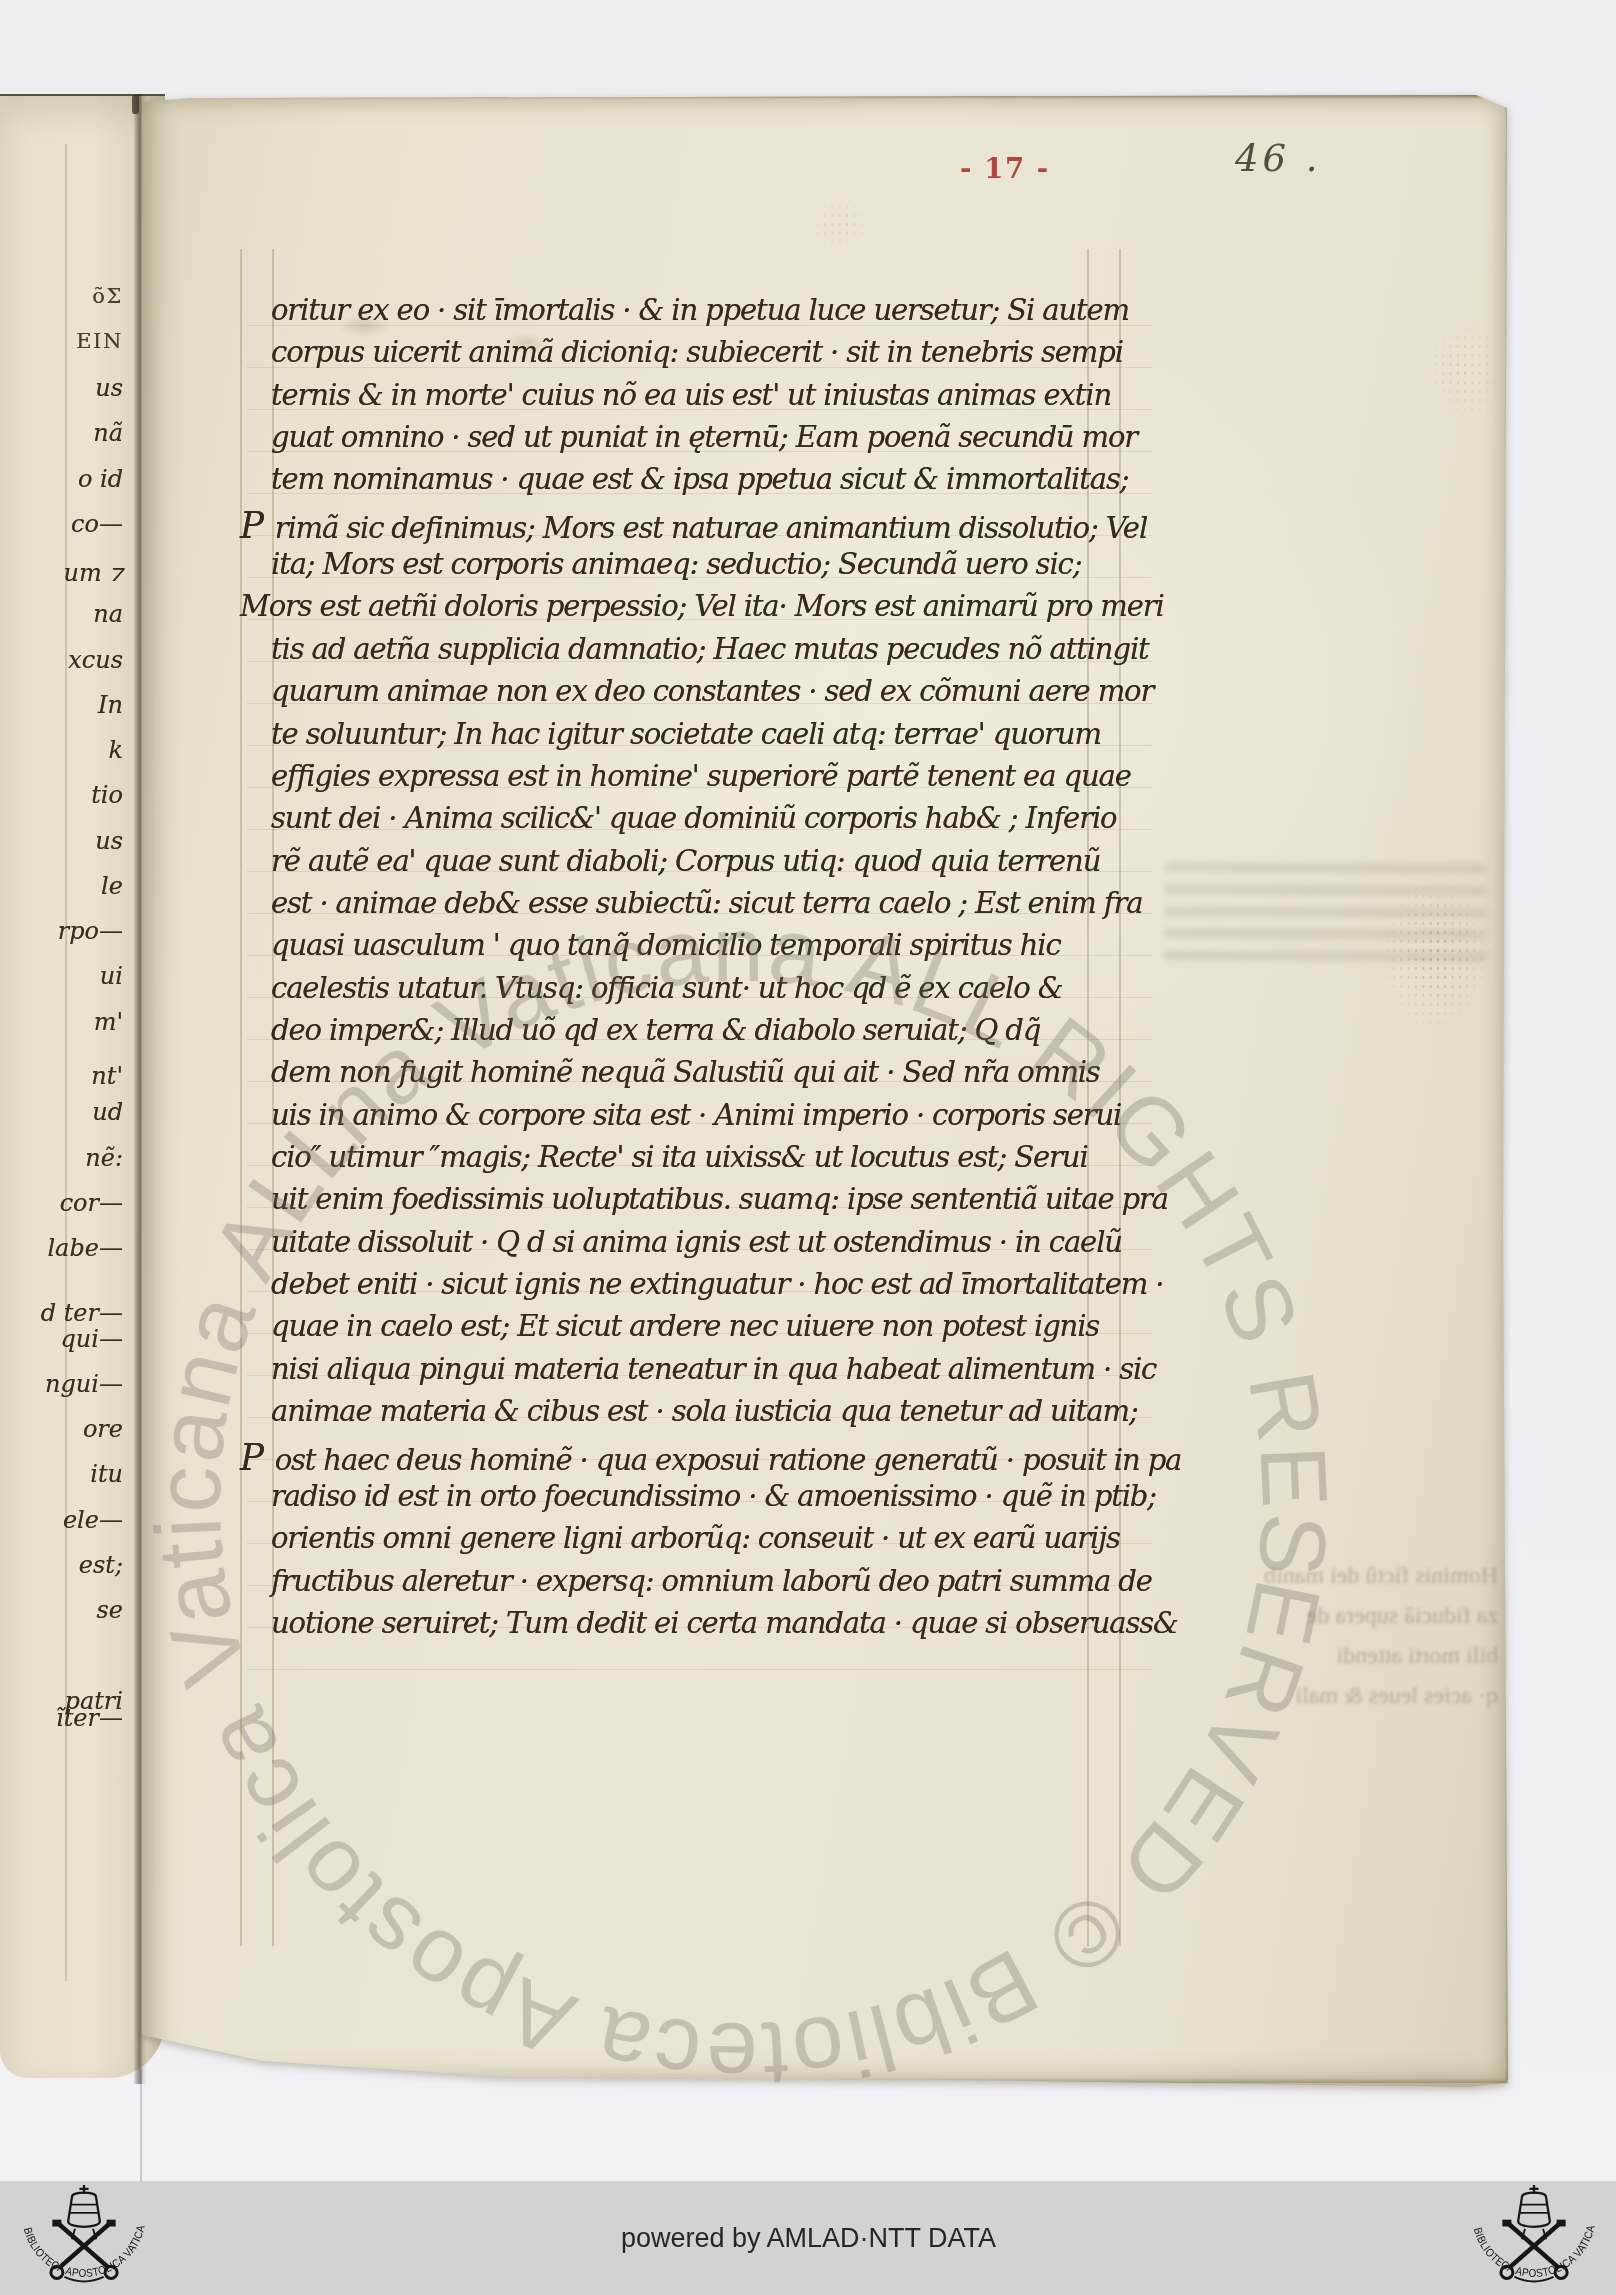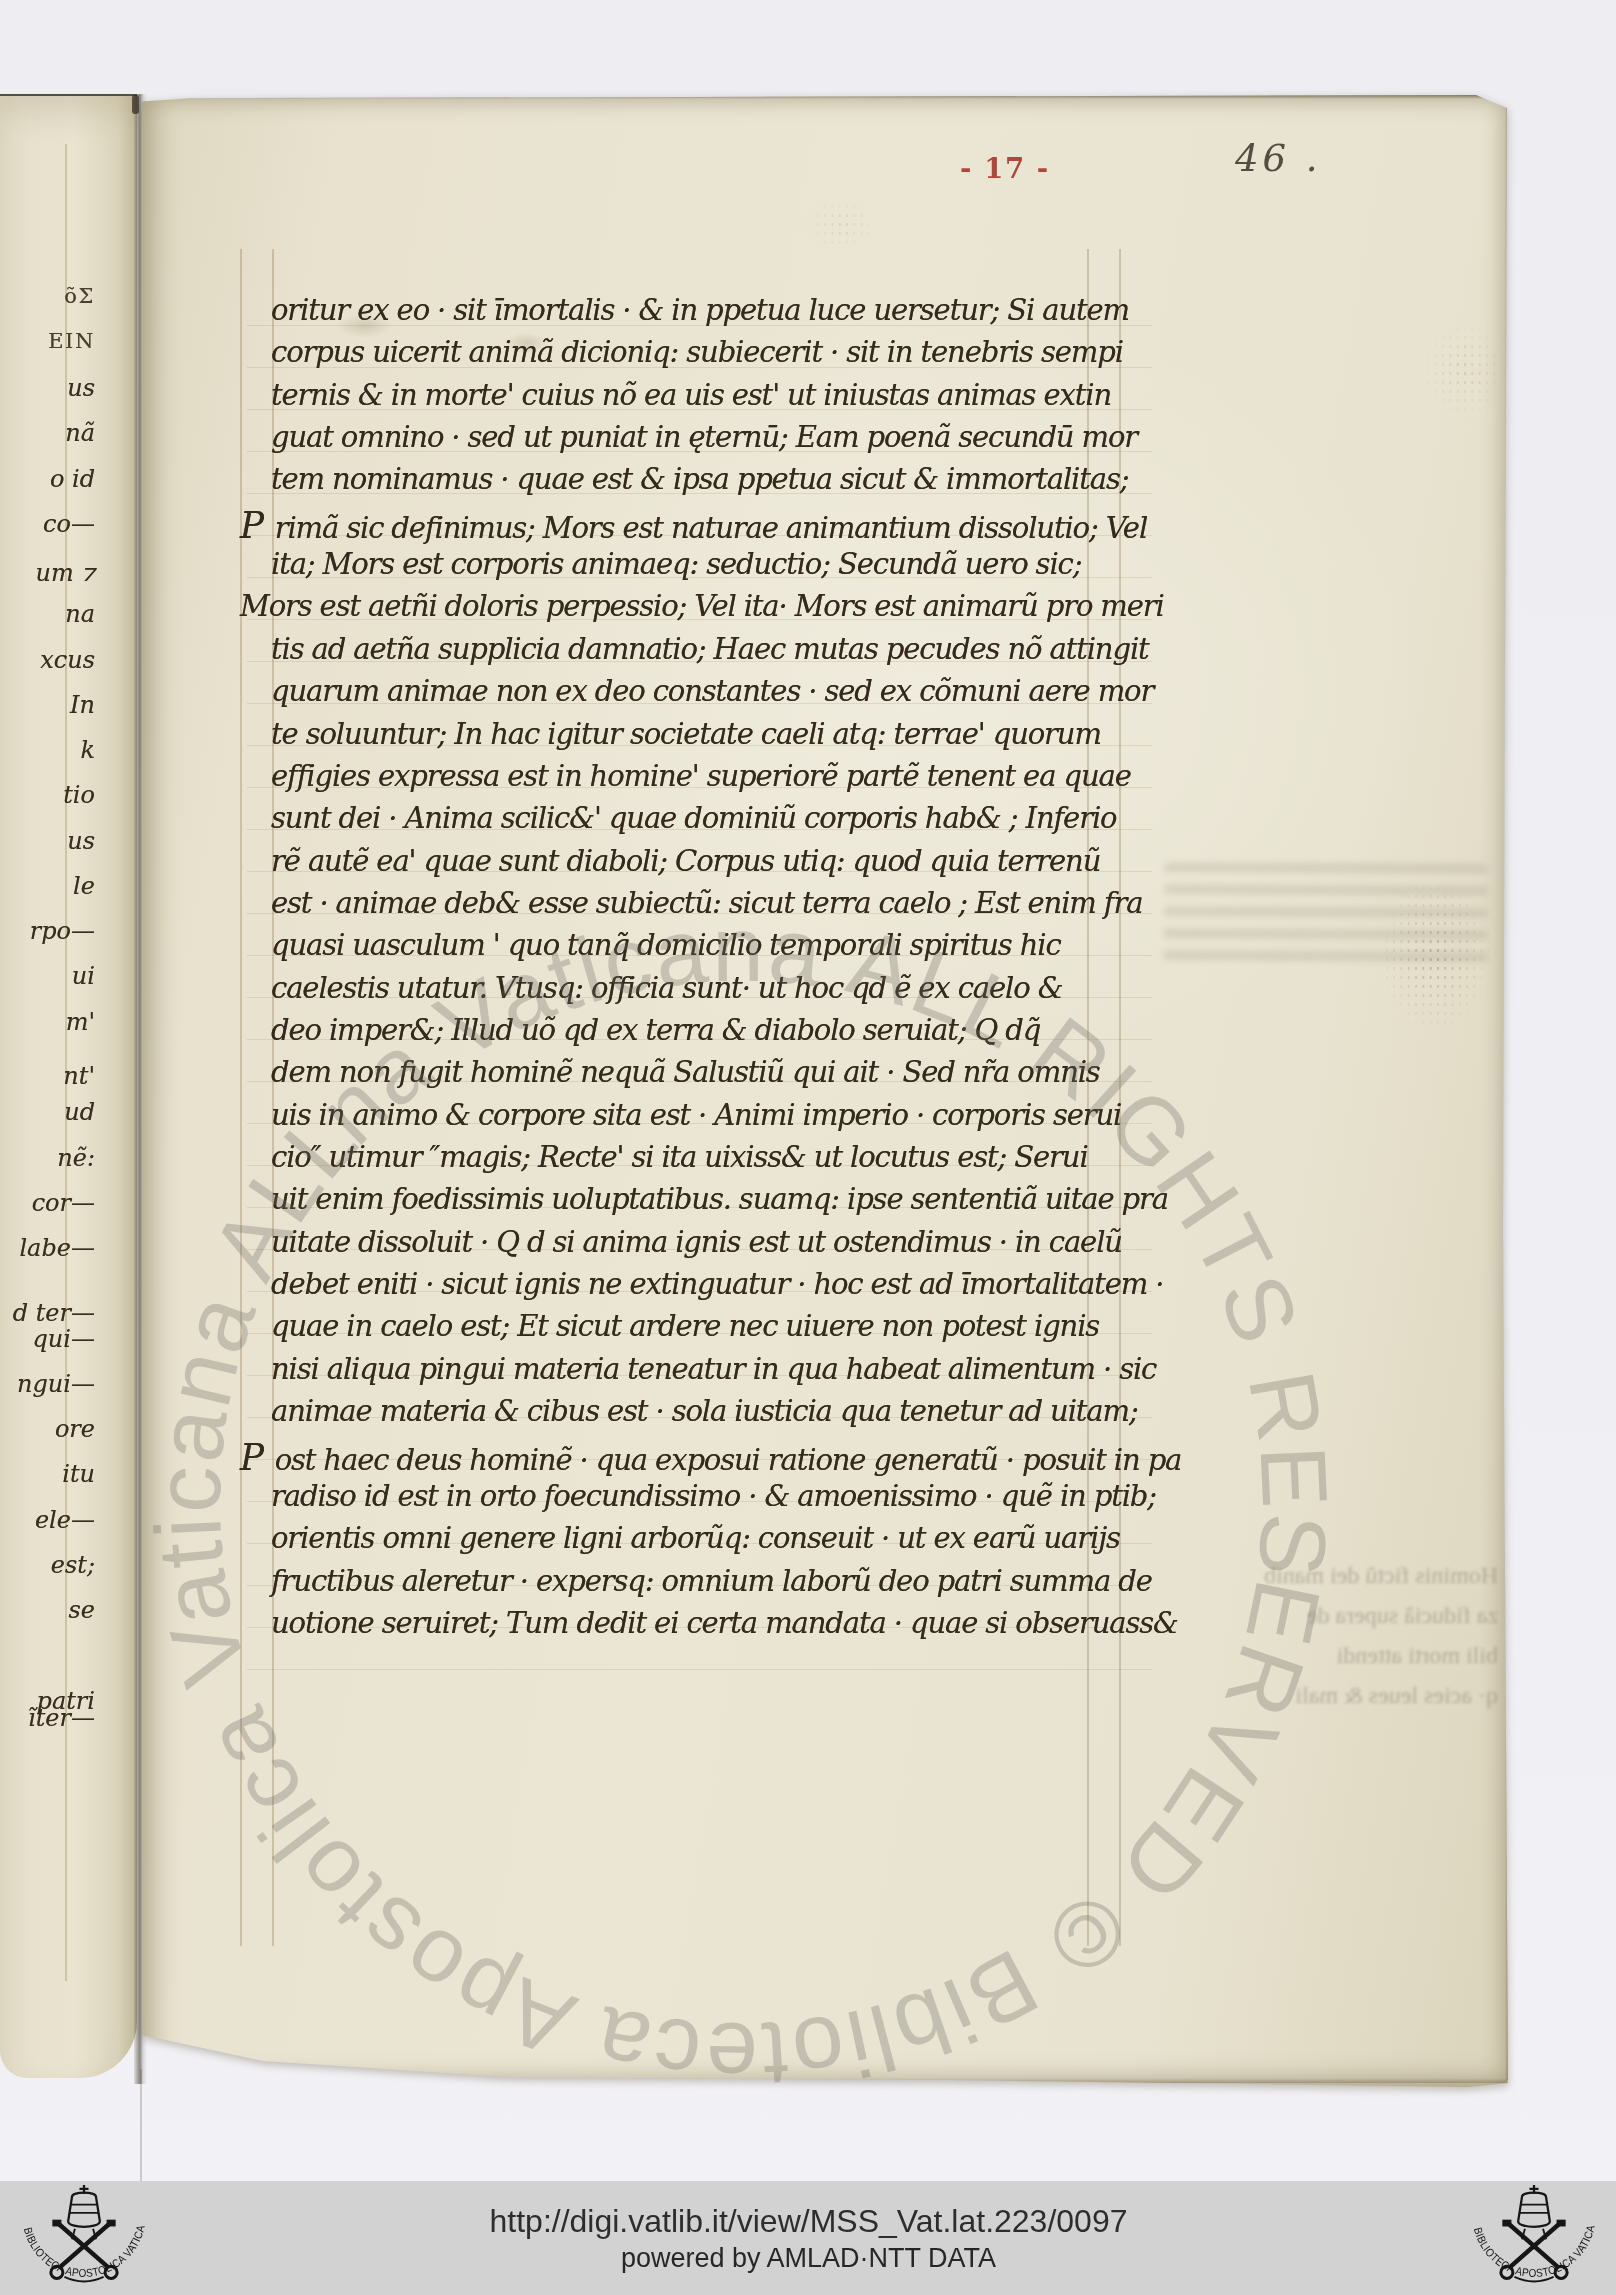--- a/index.html
+++ b/index.html
@@ -2,21 +2,21 @@
 <html style="font-size:13px"><head>
 <meta charset="utf-8">
 <style>
   html,body{margin:0;padding:0;background:#f0f0f4;}
   .canvas{position:relative;width:1617px;height:2295px;overflow:hidden;
           font-family:"Liberation Sans",sans-serif;background:linear-gradient(180deg,#ededf2 0%,#efeef3 55%,#f2f1f5 100%);}
   
   .page-left{position:absolute;left:0;top:94px;width:137px;height:1982px;
     background:linear-gradient(90deg,#e6e0cc 0%,#e9e3d0 55%,#dcd5bd 86%,#c8c0a3 100%);
     border-radius:0 0 57px 27.5px;border-top:2.4px solid #56503e;
-    box-shadow:inset 0 16px 32px rgba(120,100,60,.18);}
+    box-shadow:inset 0 16px 32px rgba(120,100,60,.18);padding-left:28px;}
   .page-left .vline{position:absolute;top:48px;bottom:97px;width:1.6px;background:rgba(140,110,60,.28);}
   .frag{position:absolute;right:42px;white-space:nowrap;font:italic 24px "DejaVu Serif",serif;
         color:#382d1e;text-shadow:0 0 0.5px rgba(50,35,15,.55);}
   .frag.caps{font-style:normal;font-size:21px;letter-spacing:1.6px;color:#4a3f2c;}
   
   .fold{position:absolute;left:134px;top:94px;width:13px;height:1990px;
     background:linear-gradient(to right,rgba(90,75,45,.12),rgba(35,28,14,.5) 45%,rgba(35,28,14,.12) 70%,transparent);}
   .notch{position:absolute;left:132px;top:95px;width:7.3px;height:19.4px;background:#352e22;border-radius:2.4px;opacity:.75;}
   .stackline{position:absolute;left:140px;top:2069px;width:1.6px;height:112px;background:rgba(70,60,45,.22);}
   
@@ -194,21 +194,20 @@
   </div>
 
   <svg class="wm" width="1617" height="2182" viewBox="0 0 2000 2700">
     <defs>
       <path id="wmcircle" d="M 435 1430 A 645 645 0 1 1 434.2 1430.9"></path>
     </defs>
     <text><textPath href="#wmcircle" startOffset="10">na Vaticana ALL RIGHTS RESERVED © Biblioteca Apostolica Vaticana ALL RIGHTS RESERVED</textPath></text>
   </svg>
 
   <div class="footer">
-    <div class="f2">http://digi.vatlib.it/view/MSS_Vat.lat.223/0097</div>
     <div class="f3">powered by AMLAD·NTT DATA</div>
   </div>
 
   <div class="logo left">
     <svg viewBox="0 0 200 150">
       <g stroke="#161616" fill="none">
         <path d="M100 4 V16 M94 9 H106" stroke-width="3"></path>
         <path d="M84 20 C84 12 116 12 116 20 L121 52 C121 62 79 62 79 52 Z" stroke-width="3"></path>
         <path d="M82 30 H118 M80 41 H120" stroke-width="2.5"></path>
         <path d="M88 62 L84 76 M112 62 L116 76" stroke-width="2.5"></path>

